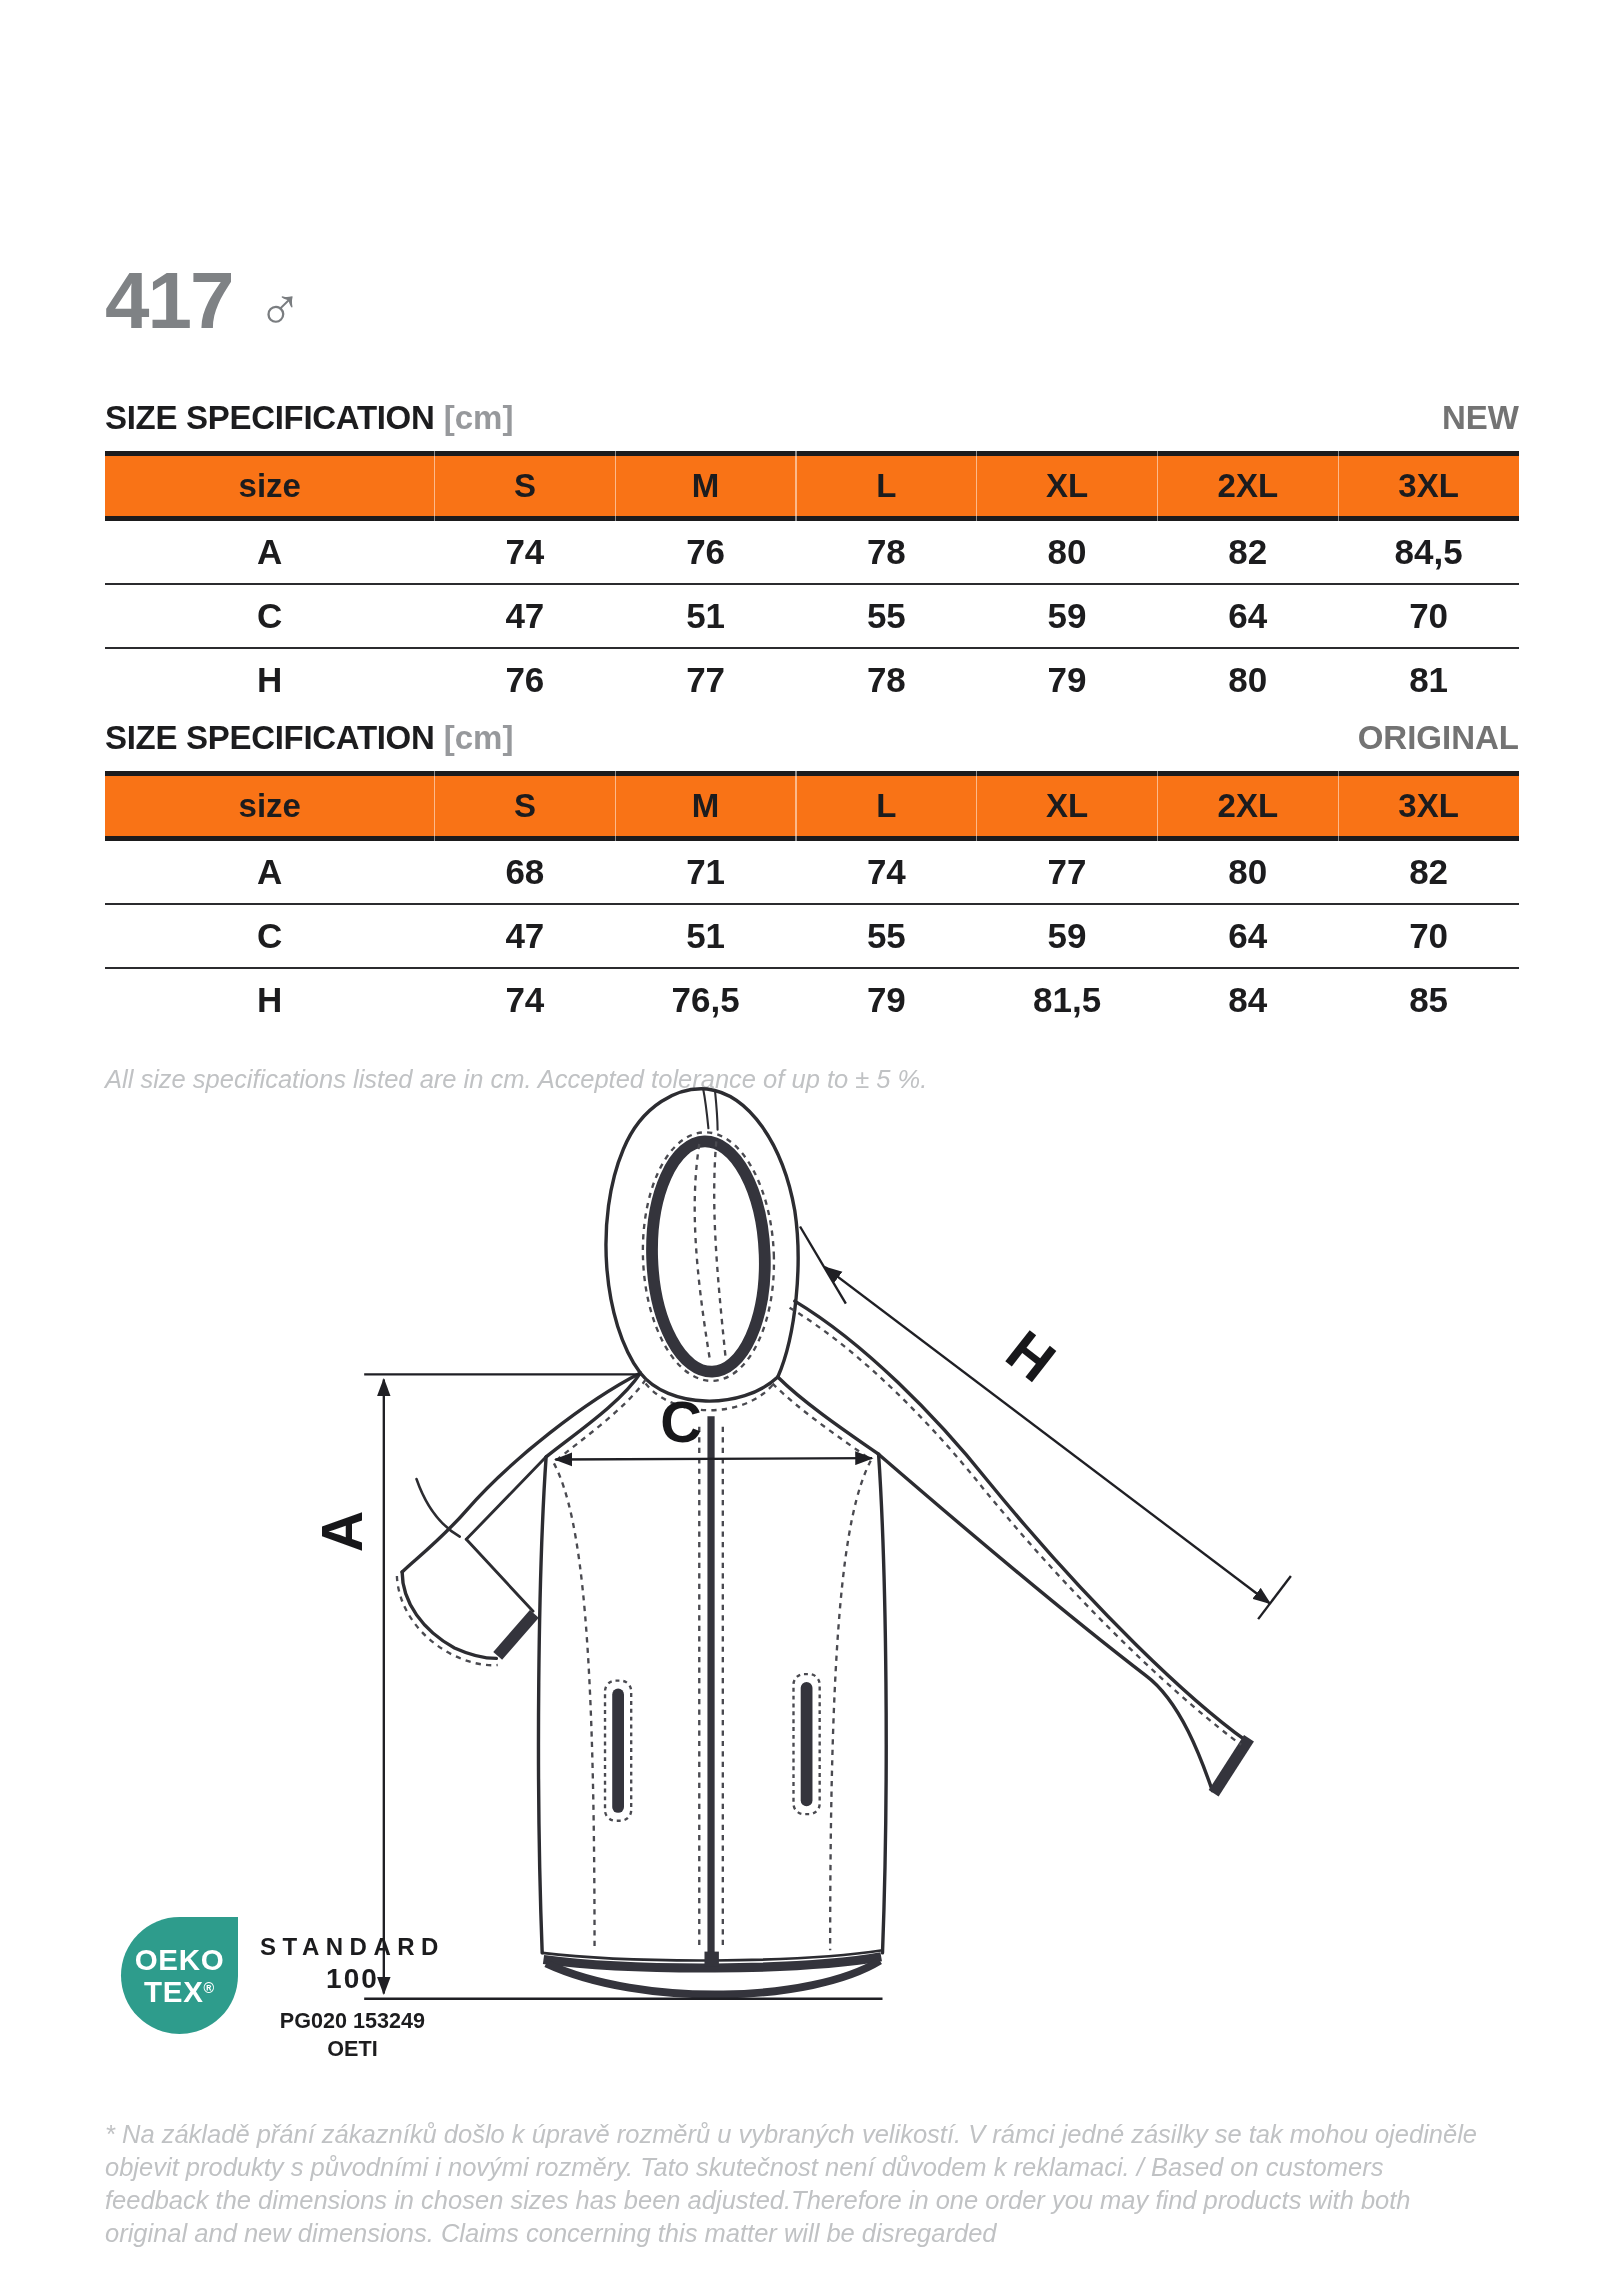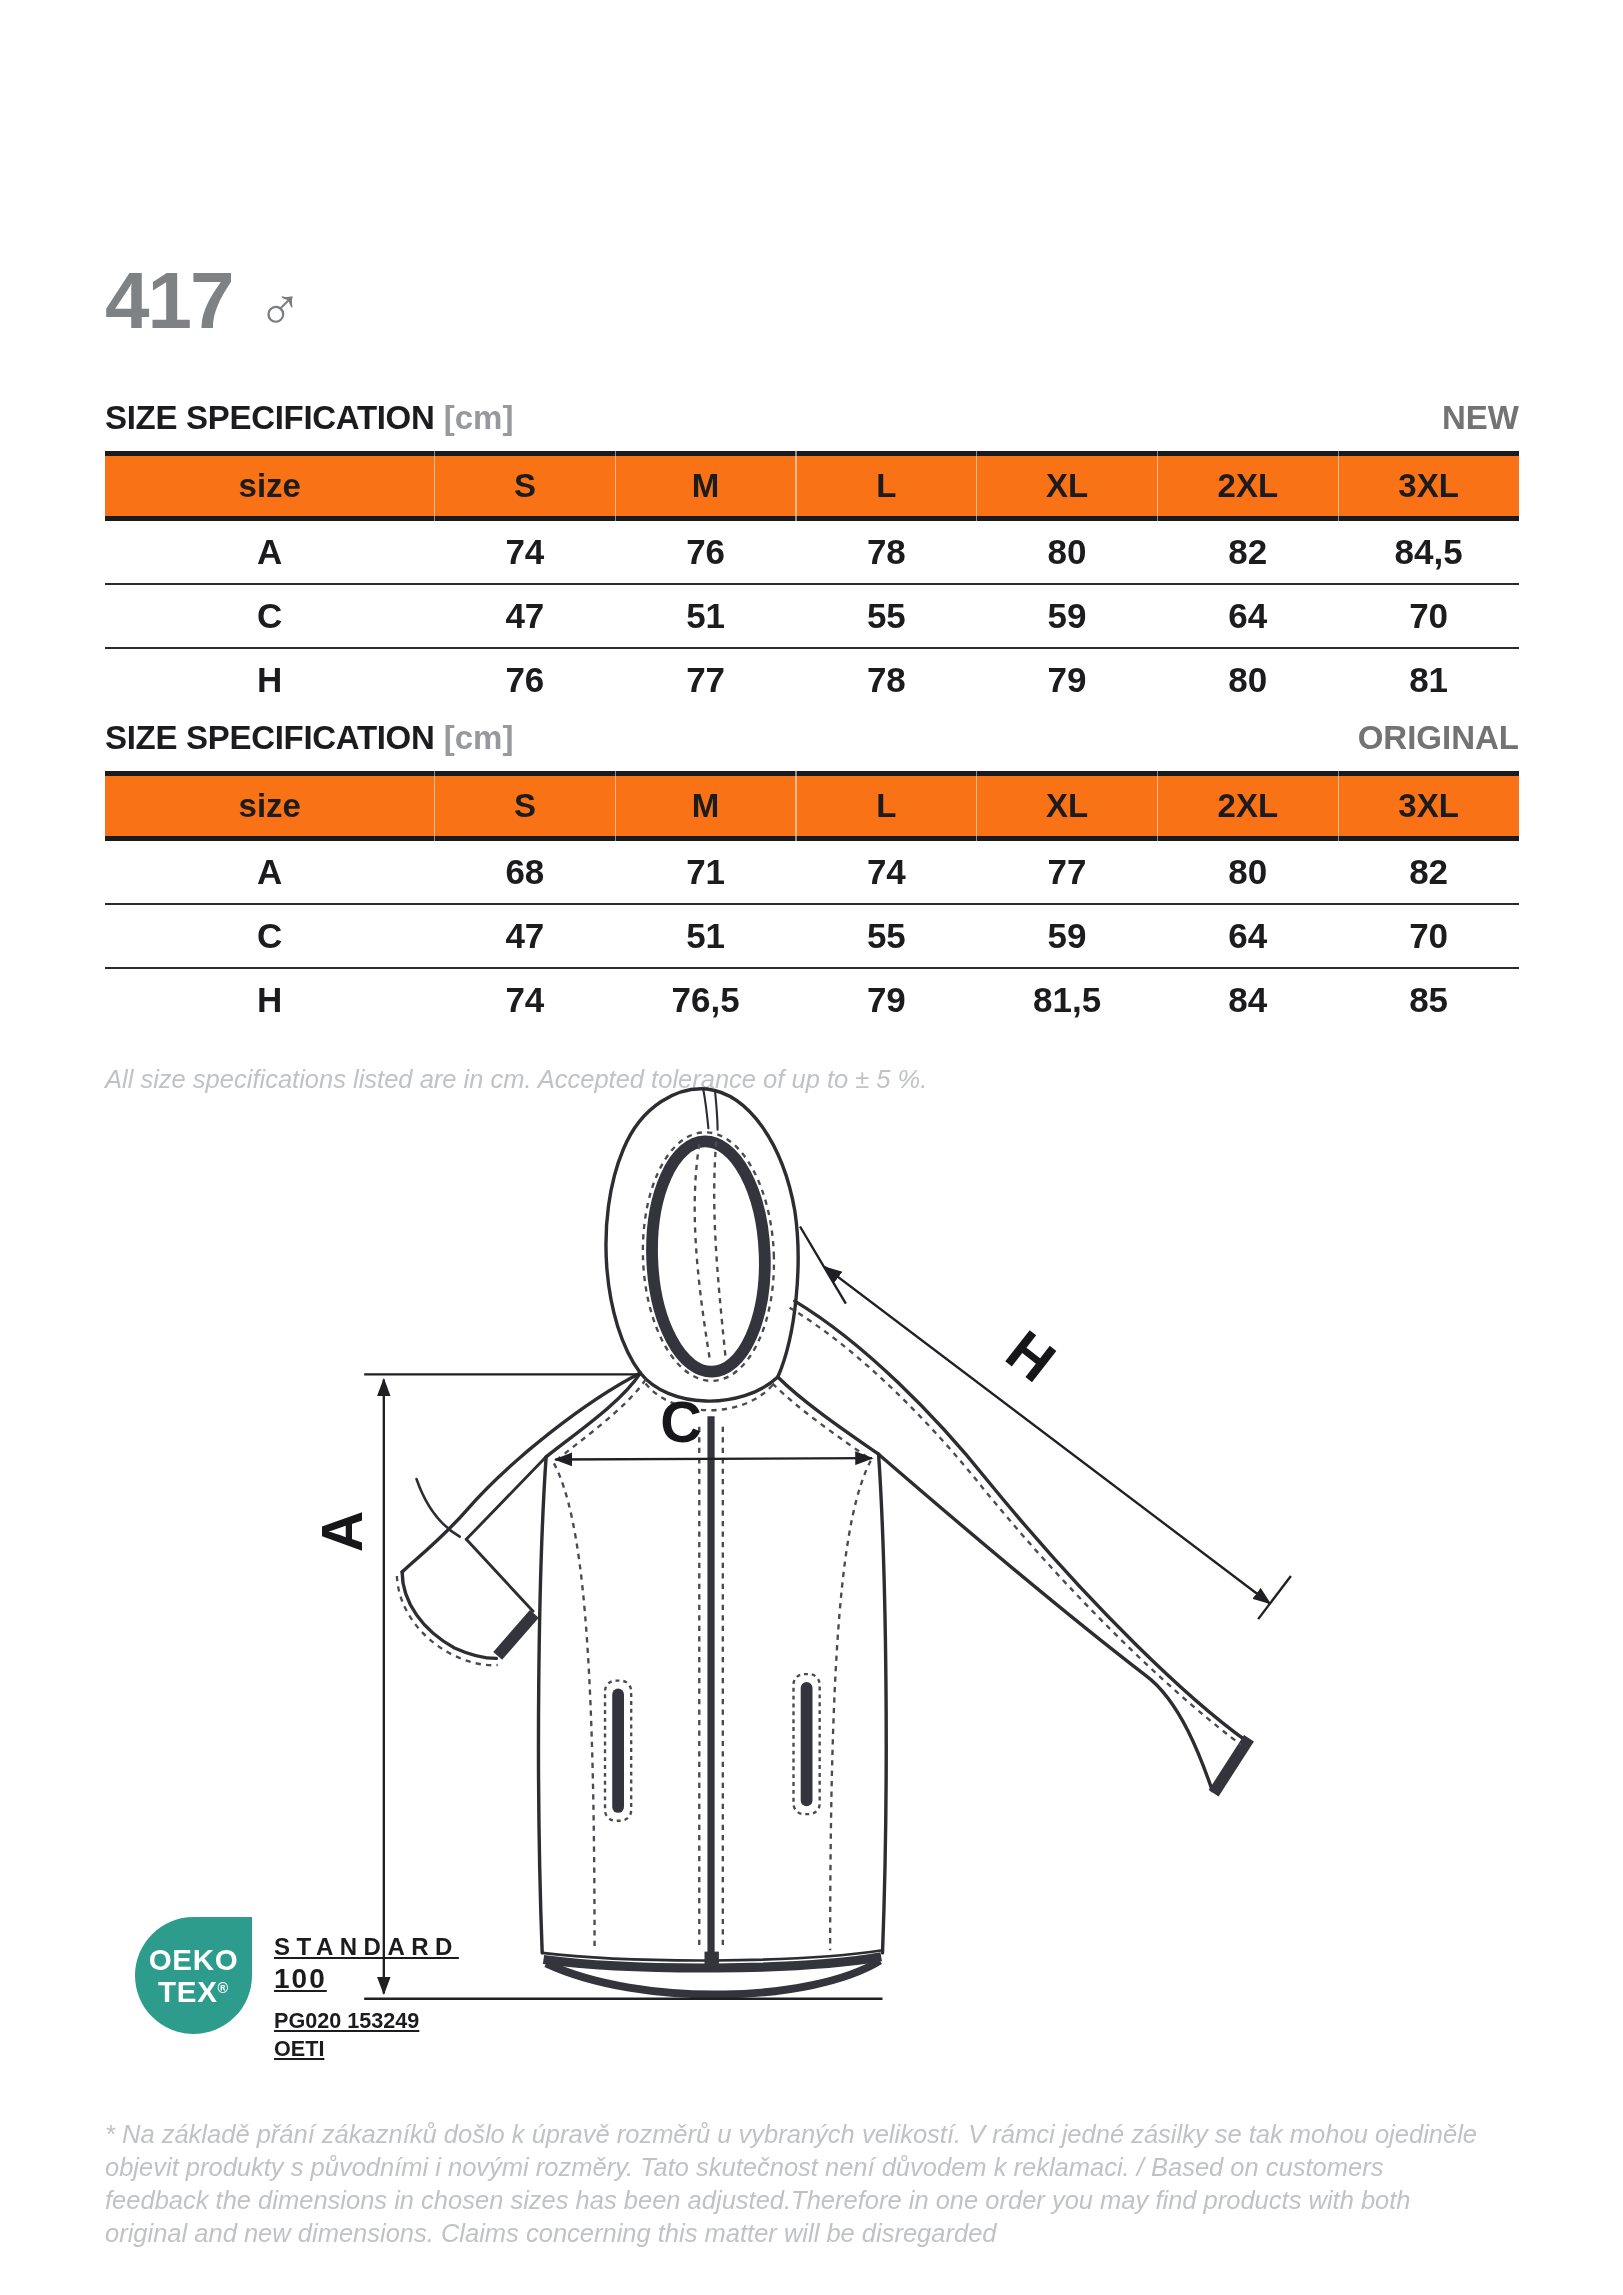--- a/index.html
+++ b/index.html
@@ -29,30 +29,30 @@
   }
   tbody td{height:60px;font-size:35px;font-weight:700;text-align:center;color:#1c1c1e;}
   tbody tr + tr td{border-top:2px solid #2b2b2e;}
   
   .note{position:absolute;left:105px;font-size:25.5px;font-style:italic;color:#c0c2c4;line-height:1.3;}
   
   .diagram{position:absolute;left:249px;top:1047px;width:1178px;height:982px;}
   .diagram svg{width:100%;height:100%;display:block;}
   .dim-label{font-size:44px;font-weight:600;fill:#17171a;}
   
-  .oeko{position:absolute;left:135px;top:1917px;display:flex;align-items:flex-start;gap:22px;}
+  .oeko{position:absolute;left:121px;top:1917px;display:flex;align-items:flex-start;gap:22px;}
   .oeko-drop{
     width:117px;height:117px;background:#2e9c8c;border-radius:50% 0 50% 50%;
     display:flex;flex-direction:column;justify-content:center;align-items:center;
     color:#ffffff;font-weight:700;line-height:1.06;
   }
   .oeko-drop .l1{font-size:29.5px;letter-spacing:0.7px;}
   .oeko-drop .l2{font-size:29.5px;letter-spacing:0.7px;}
   .oeko-drop .reg{font-size:14.4px;vertical-align:9.2px;}
-  .oeko-text{padding-top:15.7px;color:#1c1c1e;text-decoration:underline;}
+  .oeko-text{padding-top:15.7px;text-align:center;color:#1c1c1e;}
   .std-word{font-size:24px;font-weight:700;letter-spacing:6.5px;}
   .std-num{font-size:28px;font-weight:700;letter-spacing:2px;margin-top:2.6px;}
   .cert-num{font-size:21.6px;font-weight:700;margin-top:13px;}
   .institute{font-size:21.6px;font-weight:700;margin-top:1.3px;}
   
   .care{position:absolute;left:1206px;top:2000px;display:flex;gap:6.5px;}
   .care svg{display:block;}
   .care .glyph{stroke:#1b1b1d;stroke-width:6;fill:none;}
   .care .glyph-fill{fill:#1b1b1d;stroke:none;}
   .care text{font-size:31px;font-weight:700;fill:#1b1b1d;}

